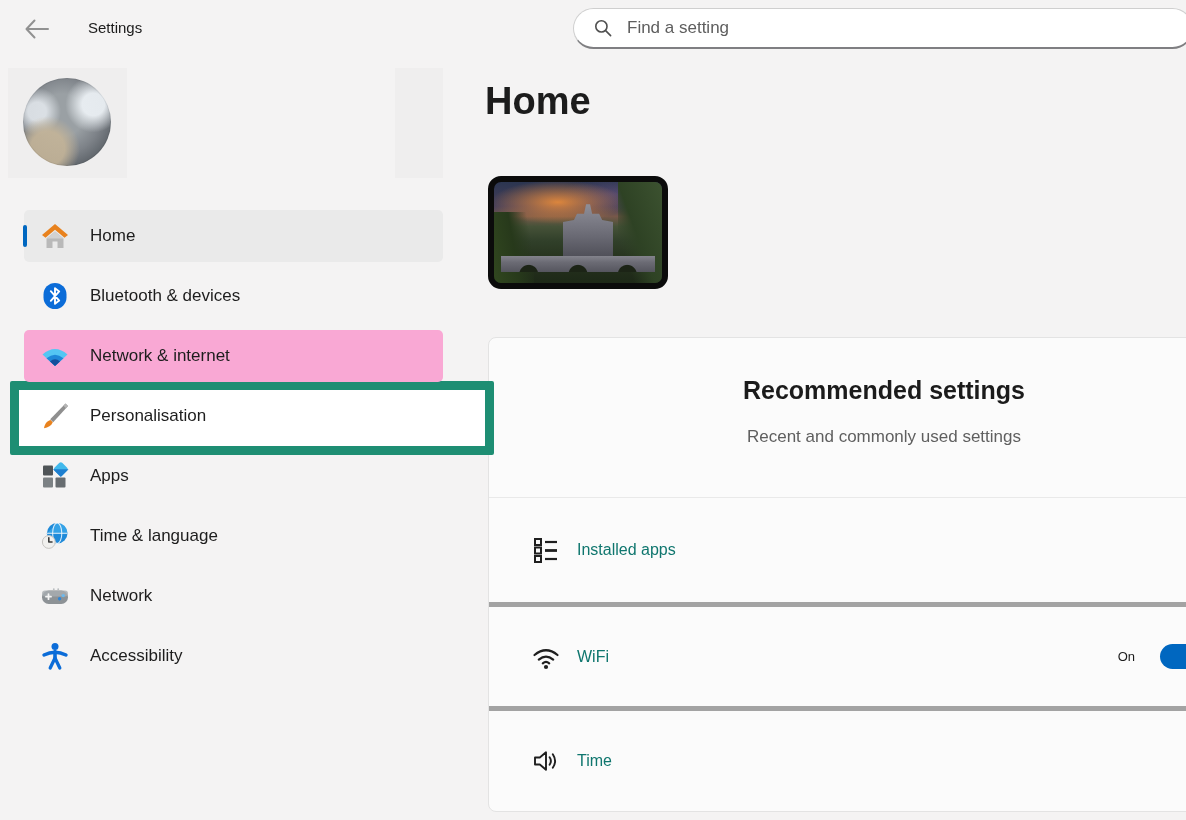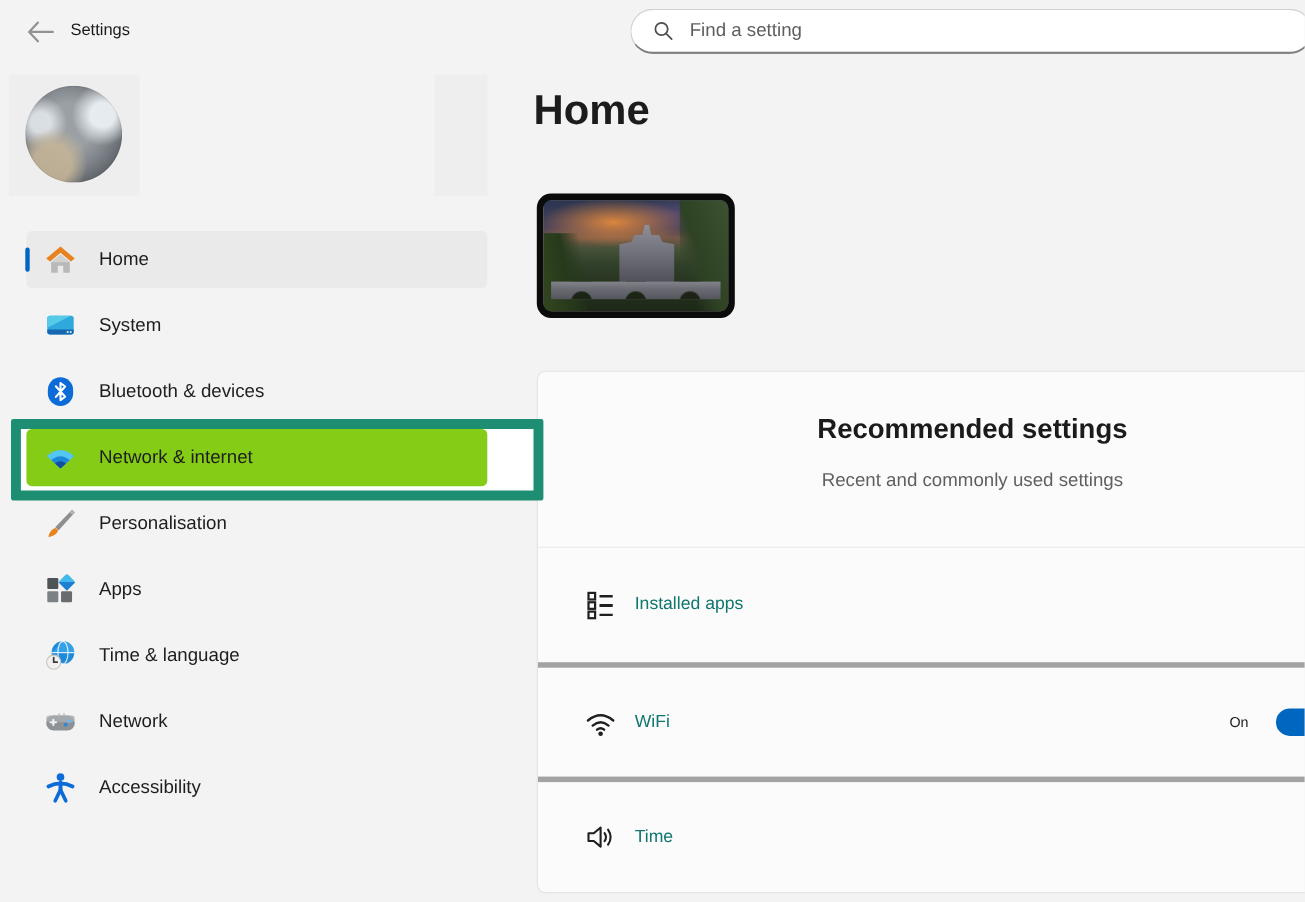--- a/index.html
+++ b/index.html
@@ -7,21 +7,21 @@
   body {
     position:relative;
     background:#f4f3f3;
     font-family:"Liberation Sans","DejaVu Sans",sans-serif;
     color:#1b1b1b;
   }
 
   
   .back-btn { position:absolute; left:20px; top:13px; width:32px; height:32px;
     display:flex; align-items:center; justify-content:center; border-radius:4px; cursor:pointer; }
-  .app-title { position:absolute; left:64px; top:19px; font-size:15px; color:#1b1b1b; }
+  .app-title { position:absolute; left:88px; top:19px; font-size:15px; color:#1b1b1b; }
   .search-box { position:absolute; left:573px; top:8px; width:620px; height:41px;
     background:#ffffff; border:1px solid #cfcfcf; border-bottom:2px solid #7f7f82;
     border-radius:21px; display:flex; align-items:center; padding-left:17px; }
   .search-box input { border:none; outline:none; background:transparent;
     font-size:17px; color:#3a3a3a; margin-left:12px; width:480px;
     font-family:"Liberation Sans","DejaVu Sans",sans-serif; }
   .search-box input::placeholder { color:#5e5e5e; opacity:1; }
 
   
   .avatar-block { position:absolute; left:8px; top:68px; width:119px; height:110px; background:#efeeee; }
@@ -36,21 +36,21 @@
     box-shadow:0 0 0 1px rgba(0,0,0,.06) inset;
   }
   .nav { position:absolute; left:24px; top:210px; width:419px; z-index:2; }
   .nav-item { position:relative; height:52px; margin-bottom:8px; border-radius:5px;
     display:flex; align-items:center; padding-left:16px; cursor:pointer; }
   .nav-item .icon { width:30px; height:30px; flex:0 0 30px; display:flex; align-items:center; justify-content:center; }
   .nav-item .label { margin-left:20px; font-size:17px; color:#1d1d1d; }
   .nav-item.selected { background:#eaeaea; }
   .nav-item.selected .accent-pill { position:absolute; left:-1px; top:15px; width:4px; height:22px;
     border-radius:2px; background:#0067C0; }
-  .nav-item.boxed { background:#84cc16; }
+  .nav-item.boxed { background:#f9a8d4; }
 
   
   .annotation-box { position:absolute; left:10px; top:381px; width:484px; height:74px;
     background:#ffffff; border:9px solid #1E8E73; border-radius:2px; z-index:1; }
 
   
   .page-title { position:absolute; left:485px; top:80px; font-size:38px; font-weight:600; color:#1c1c1c; }
   .thumb { position:absolute; left:488px; top:176px; width:180px; height:113px;
     border:6px solid #0b0b0b; border-radius:13px; overflow:hidden;
     background:
@@ -120,32 +120,20 @@
     <span class="icon">
       <svg width="30" height="30" viewBox="0 0 30 30">
         <path d="M15 10.5 L23.5 17.5 V27 H17.5 V20.5 H12.5 V27 H6.5 V17.5 Z" fill="#b9b9b9"></path>
         <path d="M15 10.5 L23.5 17.5 H6.5 Z" fill="#d2d2d2"></path>
         <path d="M15 3 L28 14 L24.5 16.7 L15 8.8 L5.5 16.7 L2 14 Z" fill="#E8821E"></path>
       </svg>
     </span>
     <span class="label">Home</span>
   </div>
 
-  <div class="nav-item">
-    <span class="icon">
-      <svg width="30" height="30" viewBox="0 0 30 30">
-        <rect x="3" y="6" width="24" height="17" rx="2.5" fill="#2FA8DC"></rect>
-        <path d="M3 8.5 a2.5 2.5 0 0 1 2.5 -2.5 h19 L3 17 Z" fill="#56CBE8"></path>
-        <path d="M3 18.5 h24 v2 a2.5 2.5 0 0 1 -2.5 2.5 h-19 a2.5 2.5 0 0 1 -2.5 -2.5 Z" fill="#1767B0"></path>
-        <circle cx="21.5" cy="20.8" r="1" fill="#cfeffa"></circle>
-          <circle cx="24.3" cy="20.8" r="1" fill="#cfeffa"></circle>
-      </svg>
-    </span>
-    <span class="label">System</span>
-  </div>
 
   <div class="nav-item">
     <span class="icon">
       <svg width="30" height="30" viewBox="0 0 30 30">
         <rect x="3.5" y="2" width="23" height="26" rx="11.5" fill="#0B6CD8"></rect>
         <path d="M10.8 10.2 L19.2 19.6 L15 22.8 V7.2 L19.2 10.4 L10.8 19.8" stroke="#ffffff" stroke-width="1.9" fill="none" stroke-linecap="round" stroke-linejoin="round"></path>
       </svg>
     </span>
     <span class="label">Bluetooth &amp; devices</span>
   </div>

